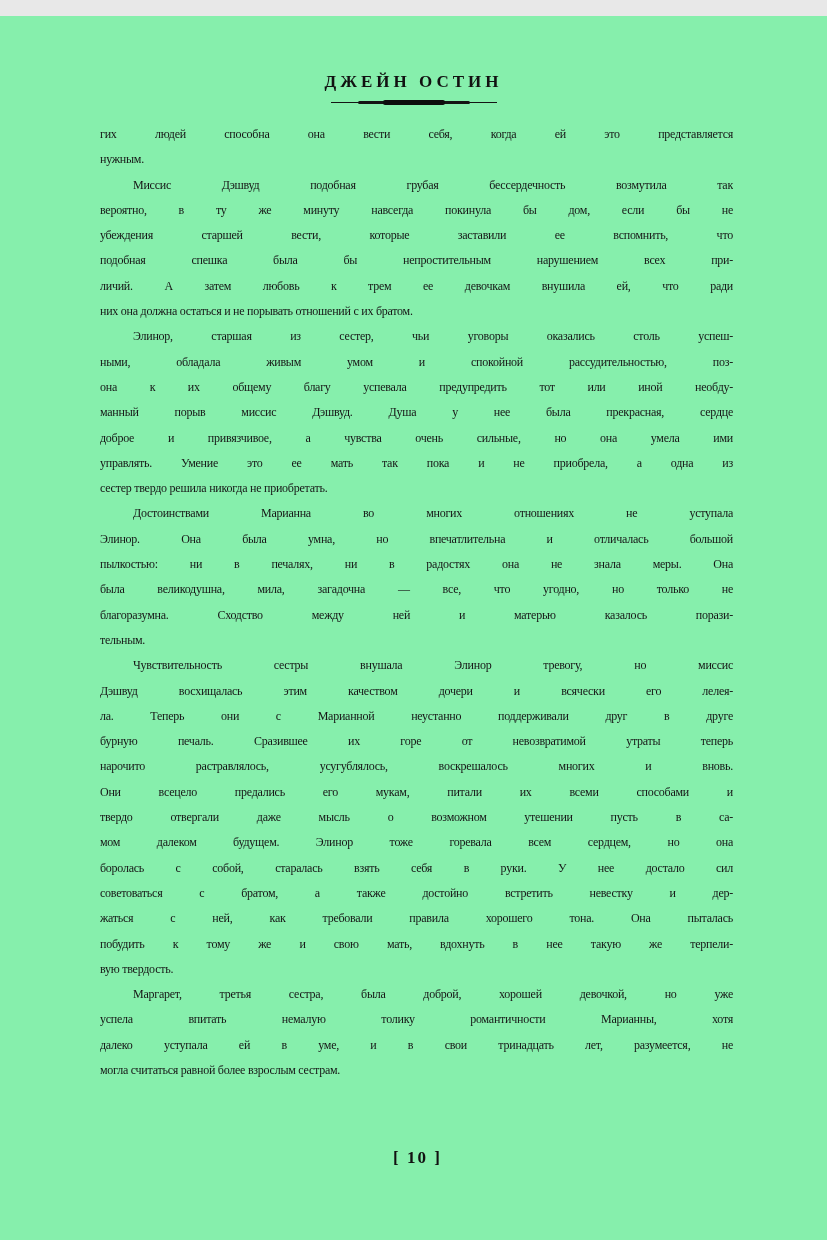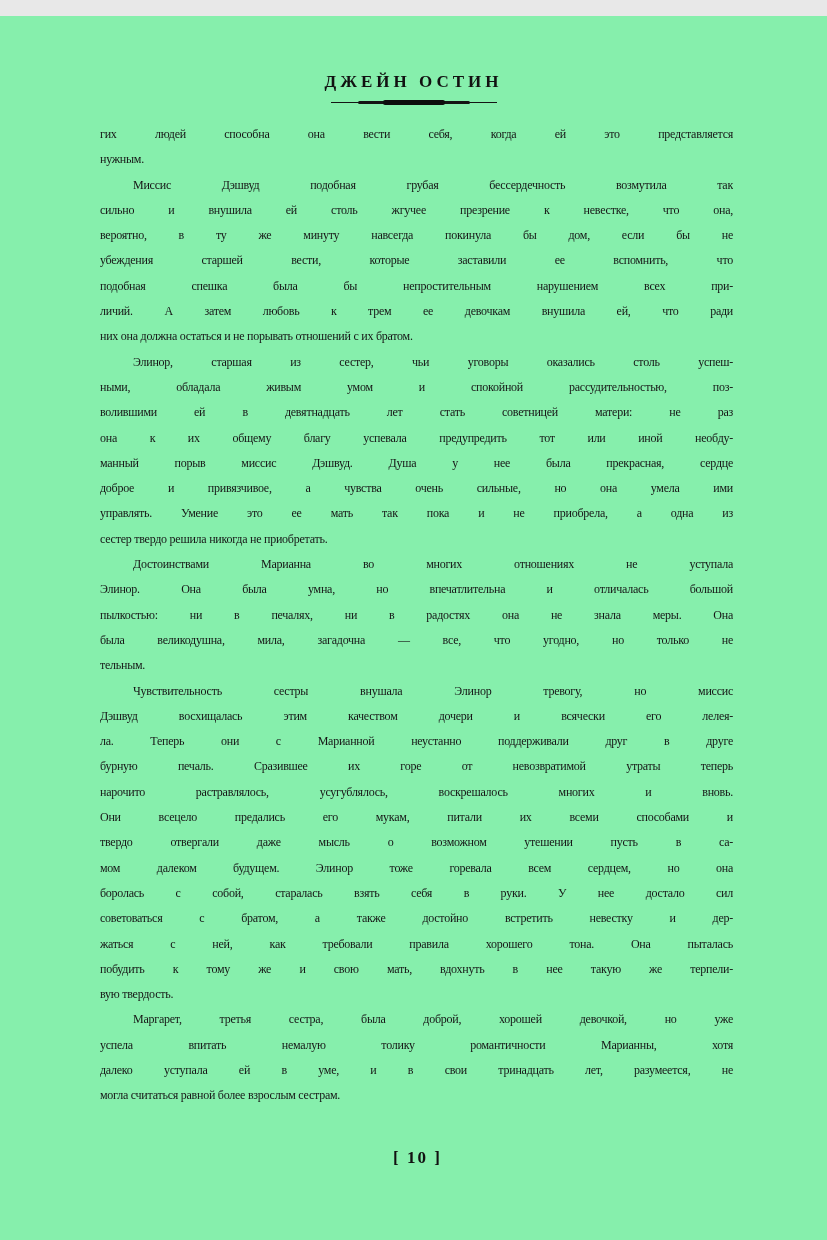--- a/index.html
+++ b/index.html
@@ -115,42 +115,41 @@
     <div class="rule-core"></div>
   </div>
 
   <div class="body-text">
       <div class="paragraph">
         <div class="line">гих людей способна она вести себя, когда ей это представляется</div>
         <div class="line last">нужным.</div>
       </div>
       <div class="paragraph">
         <div class="line first-indent">Миссис Дэшвуд подобная грубая бессердечность возмутила так</div>
-        <div class="line">сильно и внушила ей столь жгучее презрение к невестке, что она,</div>
         <div class="line">вероятно, в ту же минуту навсегда покинула бы дом, если бы не</div>
         <div class="line">убеждения старшей вести, которые заставили ее вспомнить, что</div>
         <div class="line">подобная спешка была бы непростительным нарушением всех при-</div>
         <div class="line">личий. А затем любовь к трем ее девочкам внушила ей, что ради</div>
         <div class="line last">них она должна остаться и не порывать отношений с их братом.</div>
       </div>
       <div class="paragraph">
         <div class="line first-indent">Элинор, старшая из сестер, чьи уговоры оказались столь успеш-</div>
         <div class="line">ными, обладала живым умом и спокойной рассудительностью, поз-</div>
-        <div class="line">волившими ей в девятнадцать лет стать советницей матери: не раз</div>
         <div class="line">она к их общему благу успевала предупредить тот или иной необду-</div>
         <div class="line">манный порыв миссис Дэшвуд. Душа у нее была прекрасная, сердце</div>
         <div class="line">доброе и привязчивое, а чувства очень сильные, но она умела ими</div>
         <div class="line">управлять. Умение это ее мать так пока и не приобрела, а одна из</div>
         <div class="line last">сестер твердо решила никогда не приобретать.</div>
       </div>
       <div class="paragraph">
         <div class="line first-indent">Достоинствами Марианна во многих отношениях не уступала</div>
         <div class="line">Элинор. Она была умна, но впечатлительна и отличалась большой</div>
         <div class="line">пылкостью: ни в печалях, ни в радостях она не знала меры. Она</div>
         <div class="line">была великодушна, мила, загадочна — все, что угодно, но только не</div>
+        <div class="line">благоразумна. Сходство между ней и матерью казалось порази-</div>
         <div class="line last">тельным.</div>
       </div>
       <div class="paragraph">
         <div class="line first-indent">Чувствительность сестры внушала Элинор тревогу, но миссис</div>
         <div class="line">Дэшвуд восхищалась этим качеством дочери и всячески его лелея-</div>
         <div class="line">ла. Теперь они с Марианной неустанно поддерживали друг в друге</div>
         <div class="line">бурную печаль. Сразившее их горе от невозвратимой утраты теперь</div>
         <div class="line">нарочито растравлялось, усугублялось, воскрешалось многих и вновь.</div>
         <div class="line">Они всецело предались его мукам, питали их всеми способами и</div>
         <div class="line">твердо отвергали даже мысль о возможном утешении пусть в са-</div>

